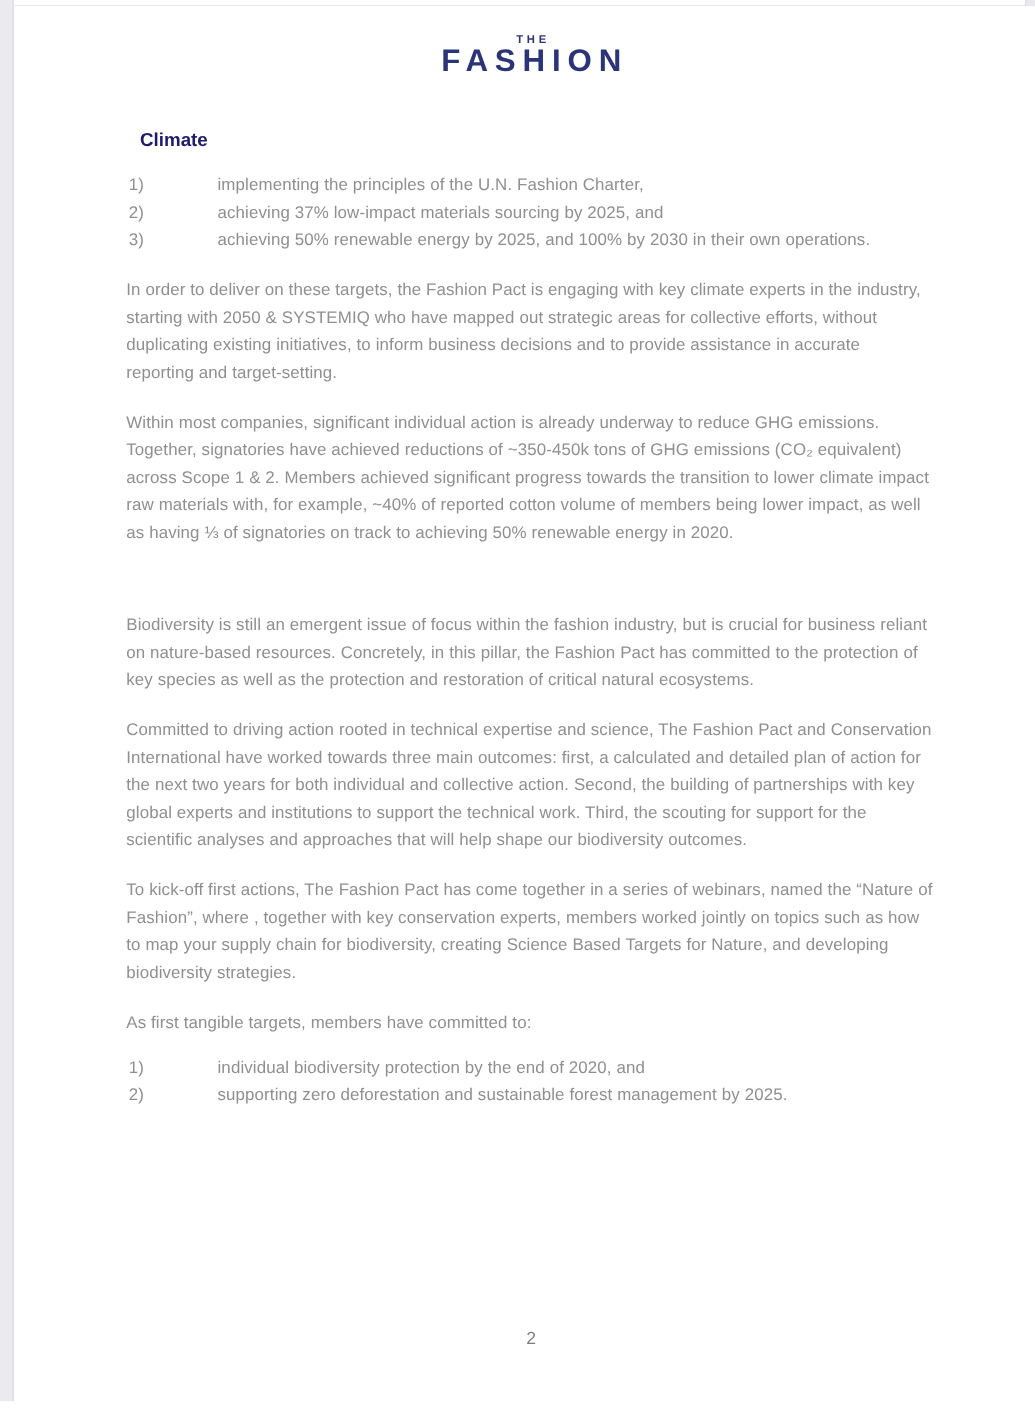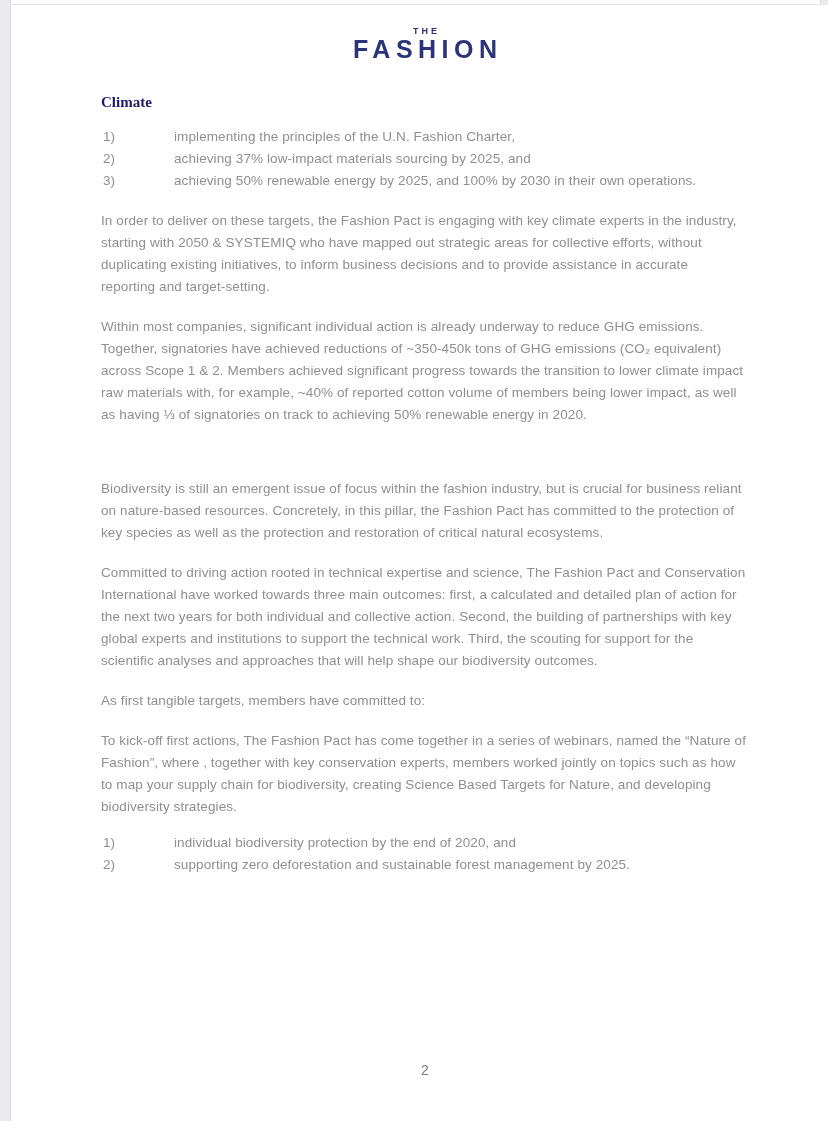--- a/index.html
+++ b/index.html
@@ -73,26 +73,25 @@
     text-indent: 7px;
   }
   
   .doc {
     padding: 30px 92px 0 89px;
   }
   .section + .section {
     margin-top: 52px;
   }
   h2.section-heading {
-    margin: 0;
+    margin: 11px;
     font-size: 15px;
     font-weight: 700;
     color: #1e1b6e;
     line-height: 20px;
-    font-family: Liberation Serif, serif;
   }
   .doc p {
     margin: 18px 0 0 0;
     font-size: 13.5px;
     line-height: 22px;
     color: #8f8f8f;
     letter-spacing: 0.1px;
   }
   .numbered-list {
     margin: 14px 0 0 0;
@@ -153,22 +152,22 @@
             <span class="list-marker">3)</span>
             <span class="list-text">achieving 50% renewable energy by 2025, and 100% by 2030 in their own operations.</span>
           </div>
         </div>
         <p>In order to deliver on these targets, the Fashion Pact is engaging with key climate experts in the industry, starting with 2050 &amp; SYSTEMIQ who have mapped out strategic areas for collective efforts, without duplicating existing initiatives, to inform business decisions and to provide assistance in accurate reporting and target-setting.</p>
         <p>Within most companies, significant individual action is already underway to reduce GHG emissions. Together, signatories have achieved reductions of ~350-450k tons of GHG emissions (CO₂ equivalent) across Scope 1 &amp; 2. Members achieved significant progress towards the transition to lower climate impact raw materials with, for example, ~40% of reported cotton volume of members being lower impact, as well as having ⅓ of signatories on track to achieving 50% renewable energy in 2020.</p>
       </section>
       <section class="section">
         <p>Biodiversity is still an emergent issue of focus within the fashion industry, but is crucial for business reliant on nature-based resources. Concretely, in this pillar, the Fashion Pact has committed to the protection of key species as well as the protection and restoration of critical natural ecosystems.</p>
         <p>Committed to driving action rooted in technical expertise and science, The Fashion Pact and Conservation International have worked towards three main outcomes: first, a calculated and detailed plan of action for the next two years for both individual and collective action. Second, the building of partnerships with key global experts and institutions to support the technical work. Third, the scouting for support for the scientific analyses and approaches that will help shape our biodiversity outcomes.</p>
+        <p>To kick-off first actions, The Fashion Pact has come together in a series of webinars, named the “Nature of Fashion”, where , together with key conservation experts, members worked jointly on topics such as how to map your supply chain for biodiversity, creating Science Based Targets for Nature, and developing biodiversity strategies.</p>
         <p>As first tangible targets, members have committed to:</p>
-        <p>To kick-off first actions, The Fashion Pact has come together in a series of webinars, named the “Nature of Fashion”, where , together with key conservation experts, members worked jointly on topics such as how to map your supply chain for biodiversity, creating Science Based Targets for Nature, and developing biodiversity strategies.</p>
         <div class="numbered-list">
           <div class="list-item">
             <span class="list-marker">1)</span>
             <span class="list-text">individual biodiversity protection by the end of 2020, and</span>
           </div>
           <div class="list-item">
             <span class="list-marker">2)</span>
             <span class="list-text">supporting zero deforestation and sustainable forest management by 2025.</span>
           </div>
         </div>

